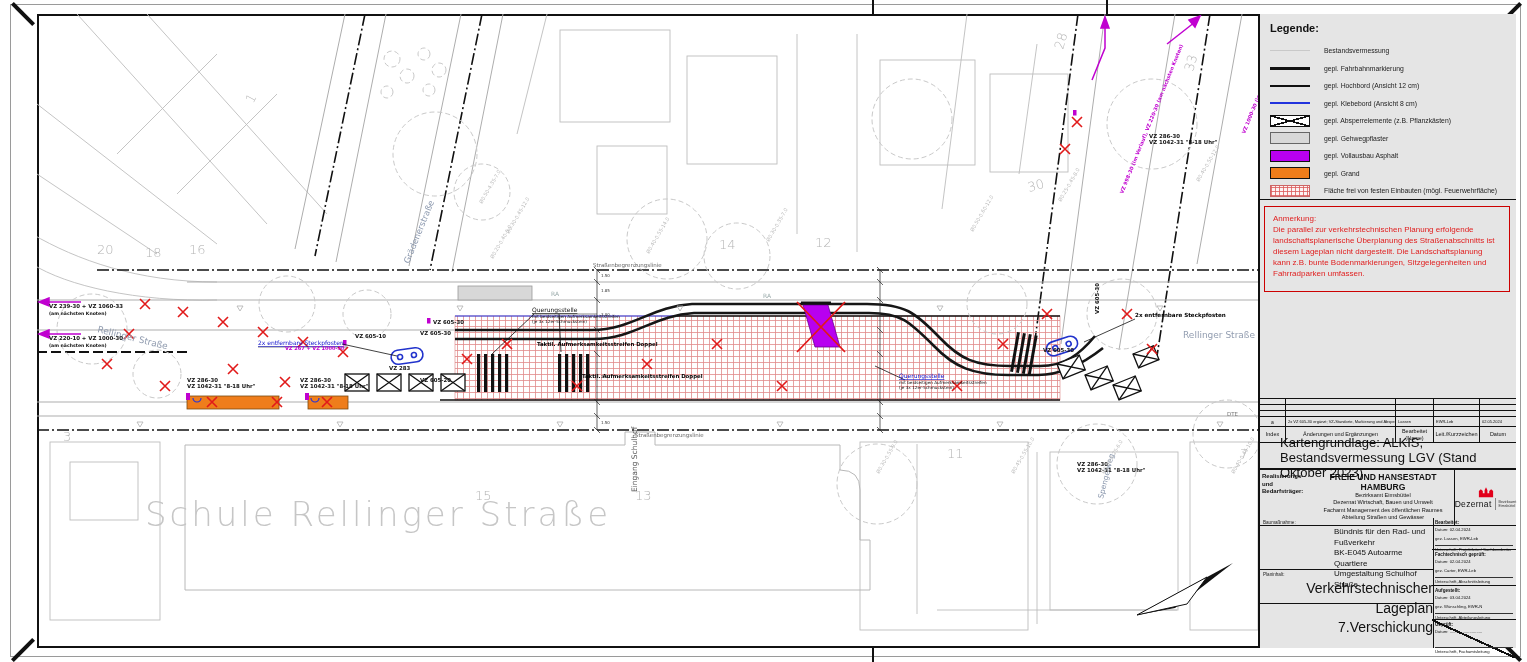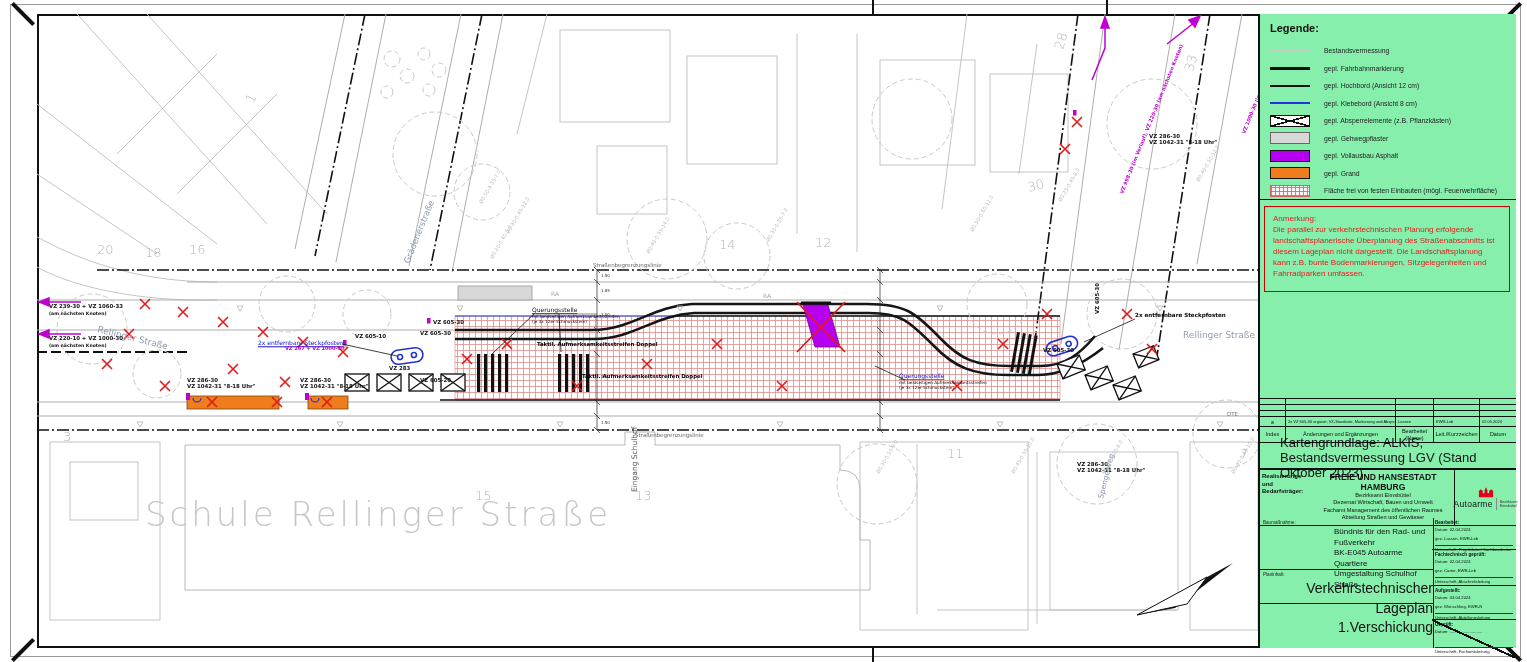--- a/index.html
+++ b/index.html
@@ -3,21 +3,21 @@
 <meta charset="utf-8">
 <style>
   html,body{margin:0;padding:0;background:#fff;}
   .sheet{position:relative;width:1527px;height:662px;background:#fff;overflow:hidden;
          font-family:"Liberation Sans",sans-serif;color:#111;}
   .outerline{position:absolute;left:10px;top:4px;right:6px;bottom:5px;border:1px solid #9a9a9a;}
   .frame{position:absolute;left:37px;top:14px;width:1479px;height:634px;border:2px solid #111;box-sizing:border-box;background:#fff;}
   .cmark{position:absolute;width:30px;height:4px;background:#111;}
   .tick{position:absolute;width:1.5px;background:#111;}
   
-  .panel{position:absolute;left:1258px;top:14px;width:258px;height:634px;border-left:2px solid #111;box-sizing:border-box;background:#86efac;}
+  .panel{position:absolute;left:1258px;top:14px;width:258px;height:634px;border-left:2px solid #111;box-sizing:border-box;background:#e5e5e5;}
   .legendbox{position:absolute;left:0;top:0;width:100%;height:186px;box-sizing:border-box;padding:8px 10px;border-bottom:1px solid #111;}
   .lg-title{font-weight:bold;font-size:11px;margin-bottom:8px;}
   .lg-row{display:flex;align-items:center;height:17.5px;}
   .sw{width:40px;margin-right:14px;flex:none;display:inline-block;}
   .lg-label{font-size:6.8px;color:#222;}
   .sw-l1{border-top:1.5px solid #c9c9c9;height:0;}
   .sw-l2{border-top:3px solid #111;height:0;}
   .sw-l3{border-top:2px solid #111;height:0;}
   .sw-l4{border-top:2px solid #2233dd;height:0;}
   .sw-box{height:12px;border:1.4px solid #111;box-sizing:border-box;background:#fff;}
@@ -507,21 +507,21 @@
       <div class="inst-line">Bezirksamt Eimsbüttel</div>
       <div class="inst-line">Dezernat Wirtschaft, Bauen und Umwelt</div>
       <div class="inst-line">Fachamt Management des öffentlichen Raumes</div>
       <div class="inst-line">Abteilung Straßen und Gewässer</div>
     </div>
     <div class="inst-logo">
       <svg width="16" height="13" viewBox="0 0 18 13">
         <path d="M1 13 V6 l2.2-2 2.2 2 v2.5 h2 V5 l1.6-3.4 1.6 3.4 v3.5 h2 V6 l2.2-2 2.2 2 v7 z" fill="#e2001a"></path>
       </svg>
       <div class="hhrow">
-        <span class="hhname">Autoarme</span>
+        <span class="hhname">Dezernat</span>
         <span class="hhdiv"></span>
         <span class="hhsub">
           <div>Bezirksamt</div>
           <div>Eimsbüttel</div>
         </span>
       </div>
     </div>
   </div>
 
   <div class="tb-left">
@@ -530,21 +530,21 @@
       <div class="tb-body">
         <div>Bündnis für den Rad- und Fußverkehr</div>
         <div>BK-E045 Autoarme Quartiere</div>
         <div>Umgestaltung Schulhof Straße</div>
       </div>
     </div>
     <div class="tb-sec" style="height:34px;">
       <span class="tb-lab">Planinhalt:</span>
       <div class="tb-center">
         <div>Verkehrstechnischer Lageplan</div>
-        <div>1.Verschickung</div>
+        <div>7.Verschickung</div>
       </div>
     </div>
   </div>
 
   <div class="signcol">
     <div class="signbox" style="height:32px;">
       <div class="sb-title">Bearbeitet:</div>
       <div><span>Datum:</span> <span>02.04.2024</span></div>
       <div class="sb-gez">gez. Lassen, EWR-Leb</div>
       <div class="sb-sig">Unterschrift, Projektleiter/ Sachbearbeiter</div>

